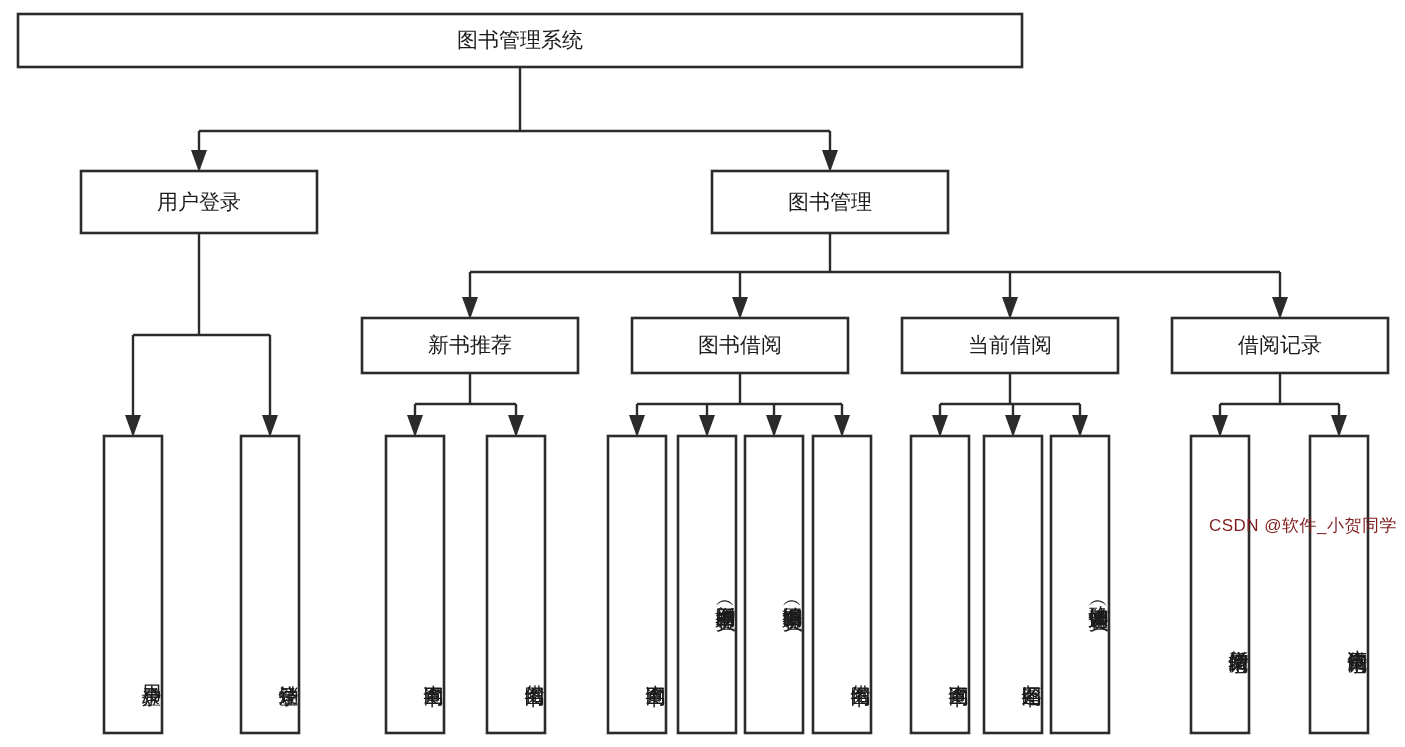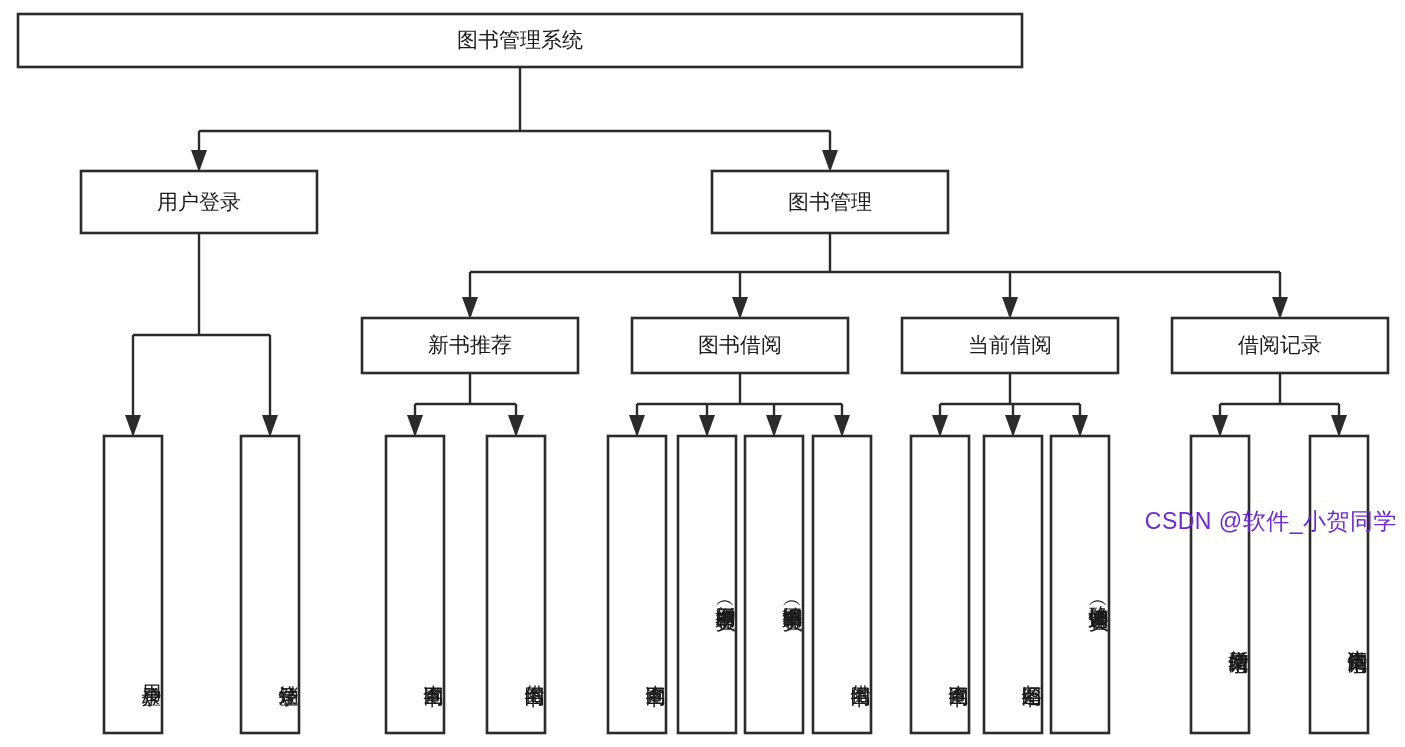--- a/index.html
+++ b/index.html
@@ -11,21 +11,21 @@
   .connector{stroke:#2b2b2b;stroke-width:2.4;fill:none;stroke-linecap:butt;}
   .arrow-head{fill:#2b2b2b;stroke:none;}
   .node-label-h{font-size:21px;fill:#1b1b1b;text-anchor:middle;
                 dominant-baseline:middle;
                 font-family:"Liberation Sans","DejaVu Sans",sans-serif;}
   .leaf-label{position:absolute;writing-mode:vertical-rl;text-orientation:upright;
               font-size:20px;line-height:1.06;color:#1b1b1b;letter-spacing:1px;
               font-family:"Liberation Sans","DejaVu Sans",sans-serif;
               display:flex;align-items:flex-start;justify-content:center;
               white-space:nowrap;pointer-events:none;}
-  .watermark{position:absolute;right:8px;bottom:4px;font-size:23px;color:#6d28d9;
+  .watermark{position:absolute;right:8px;bottom:4px;font-size:17px;color:#7f1d1d;
              letter-spacing:.5px;font-family:"Liberation Sans","DejaVu Sans",sans-serif;}
 </style>
 </head>
 <body>
 
 <div id="diagram-root">
 
   <svg id="tree" viewBox="0 0 1405 747">
     <g id="connectors-layer">
         <line x1="520" y1="67" x2="520" y2="131" class="connector"></line>

